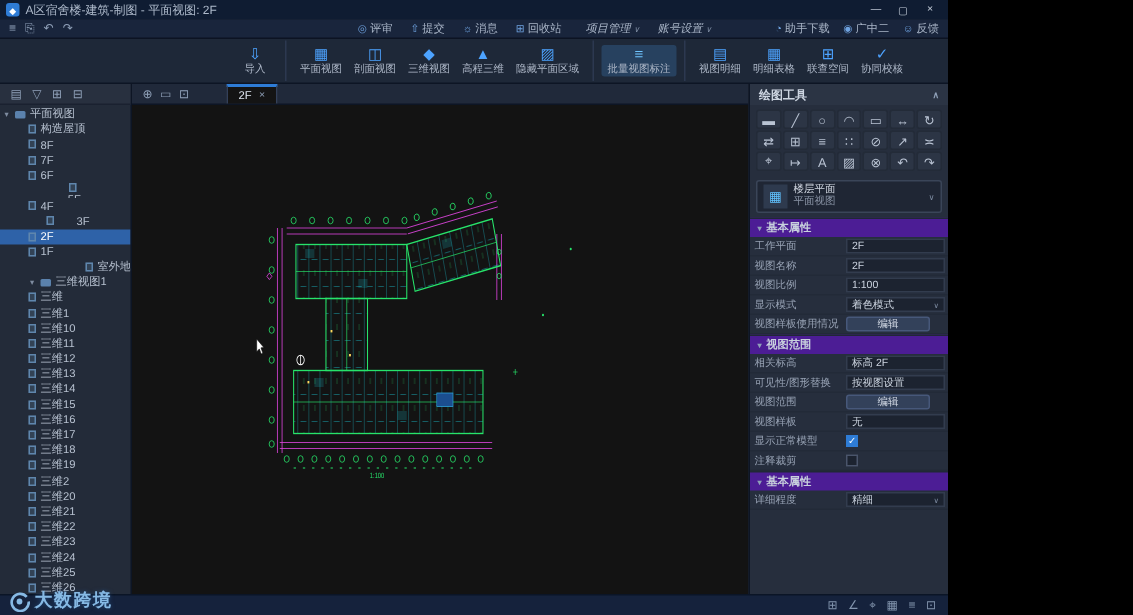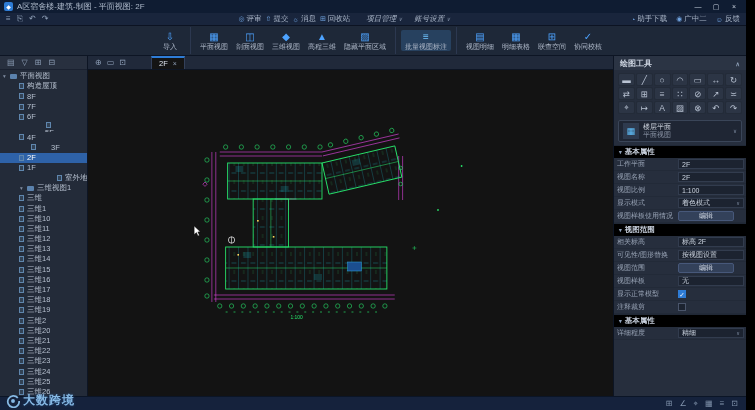--- a/index.html
+++ b/index.html
@@ -1,29 +1,29 @@
 <!DOCTYPE html>
 <html><head>
 <meta charset="utf-8">
 <style>
   * { margin:0; padding:0; box-sizing:border-box; }
   body { background:#000; font-family:"Liberation Sans", sans-serif; }
-  .app { position:relative; width:746px; height:410px; background:#161c28; overflow:hidden; color:#c3ccd9; }
+  .app { position:relative; width:632px; height:410px; background:#161c28; overflow:hidden; color:#c3ccd9; }
 
   
   .titlebar { height:13px; background:#0f1c32; display:flex; align-items:center; padding:0 4px; gap:4px; }
   .app-logo { width:9px; height:9px; background:#2e7cd6; border-radius:2px; display:inline-flex; align-items:center; justify-content:center; color:#fff; font-size:6px; }
   .tb-title { font-size:8px; color:#aebacb; white-space:nowrap; }
   .tb-right { margin-left:auto; display:flex; align-items:center; gap:2px; }
   .win-btn { width:16px; height:12px; display:flex; align-items:center; justify-content:center; font-size:7px; color:#c7d0dd; }
 
   
   .menubar { height:13px; background:#19253c; display:flex; align-items:center; padding:0 6px; font-size:7.5px; border-bottom:1px solid #0c1322; }
   .mb-quick { display:flex; gap:6px; color:#8fa0b8; font-size:8px; }
-  .mb-actions { display:flex; gap:4px; margin-left:190px; }
+  .mb-actions { display:flex; gap:12px; margin-left:190px; }
   .mb-item { display:flex; align-items:center; gap:2px; color:#a9b5c7; white-space:nowrap; }
   .mb-item .g { color:#6fa3e0; font-size:7px; }
   .mb-drops { display:flex; gap:12px; margin-left:16px; }
   .mb-drop { display:flex; align-items:center; gap:2px; color:#a9b5c7; white-space:nowrap;font-style:italic; }
   .mb-drop .car { font-size:5.5px; color:#7c8aa0; }
   .mb-right { margin-left:auto; display:flex; gap:9px; }
 
   
   .ribbon { height:30px; background:#1e2838; border-bottom:1px solid #0d1524; display:flex; align-items:stretch; padding:1px 6px 1px 150px; }
   .rb-group { display:flex; align-items:center; padding:0 5px; border-right:1px solid #2c3850; }
@@ -63,21 +63,21 @@
   .rp-title { height:14px; background:#2b3444; display:flex; align-items:center; justify-content:space-between; padding:0 6px; color:#cdd5e1; font-weight:bold; font-size:8px; }
   .rp-title .car { font-size:6px; color:#8fa0b8; }
   .tools { display:grid; grid-template-columns:repeat(7,1fr); gap:1px; padding:3px 4px; }
   .tool { height:13px; display:flex; align-items:center; justify-content:center; color:#b9c3d3; font-size:8.5px; background:#2c3545; border:1px solid #232b38; border-radius:2px; }
   .type-sel { margin:3px 4px; background:#1f2634; border:1px solid #3a4558; border-radius:2px; display:flex; align-items:center; gap:4px; padding:2px 4px; }
   .type-sel .thumb { width:16px; height:16px; flex:none; background:#2e3a4e; display:flex; align-items:center; justify-content:center; color:#61c3ff; font-size:9px; }
   .type-sel .t1 { font-size:7px; color:#d0d6e0; line-height:8px; }
   .type-sel .t2 { font-size:7px; color:#8a94a6; line-height:8px; }
   .type-sel .car { margin-left:auto; font-size:5.5px; color:#7c8aa0; }
   .sections { flex:1; overflow:hidden; }
-  .sec-h { height:13px; background:#000000; border-top:1px solid #202836; display:flex; align-items:center; gap:3px; padding:0 5px; color:#c8d0dd; font-weight:bold; font-size:7.5px; }
+  .sec-h { height:13px; background:#4c1d95; border-top:1px solid #202836; display:flex; align-items:center; gap:3px; padding:0 5px; color:#c8d0dd; font-weight:bold; font-size:7.5px; }
   .sec-h .car { font-size:5.5px; color:#8fa0b8; }
   .prow { display:flex; height:13px; border-bottom:1px solid #222a38; align-items:center; }
   .plabel { width:62px; flex:none; padding:0 3px; color:#97a2b4; font-size:7px; white-space:nowrap; overflow:hidden; }
   .pval { flex:1; height:10px; margin:0 2px; background:#1c2330; border:1px solid #323c4e; color:#ccd4e0; display:flex; align-items:center; justify-content:space-between; padding:0 3px; font-size:7px; white-space:nowrap; overflow:hidden; }
   .pval .car { font-size:5px; color:#7c8aa0; }
   .prop-btn { flex:1; height:10px; margin:0 12px 0 2px; background:#33415a; border:1px solid #47587a; border-radius:2px; color:#d6dde8; font-size:7px; display:flex; align-items:center; justify-content:center; }
   .pcheck { flex:1; display:flex; align-items:center; padding-left:2px; }
   .checkbox { width:8px; height:8px; border:1px solid #4a556b; background:#1c2330; font-size:6.5px; line-height:7px; text-align:center; color:#fff; }
   .checkbox.checked { background:#2e7cd6; border-color:#2e7cd6; }
 

